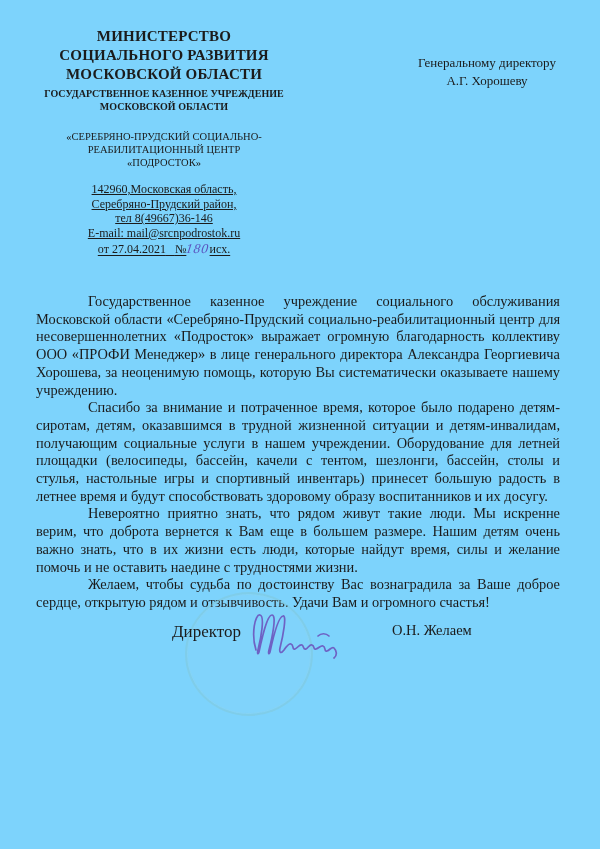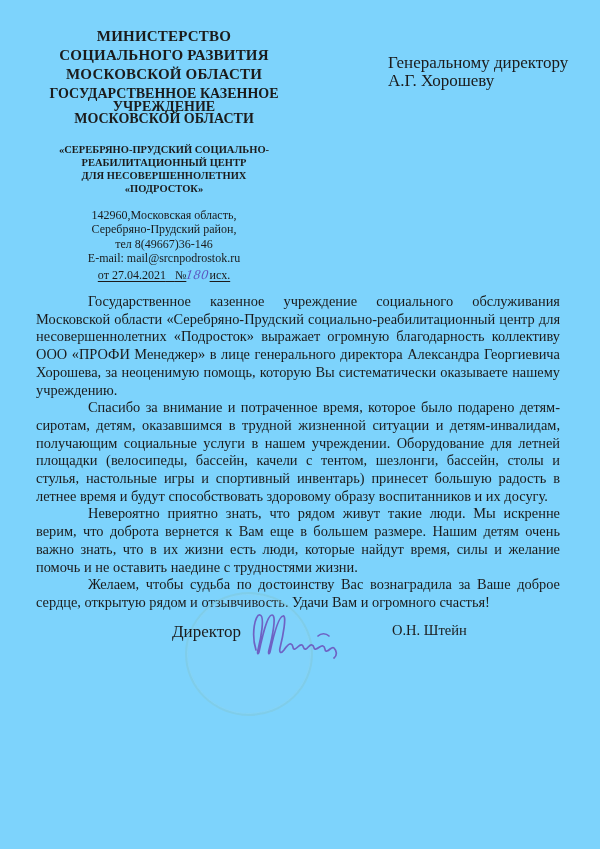--- a/index.html
+++ b/index.html
@@ -10,33 +10,33 @@
     font-family:"Liberation Serif","DejaVu Serif",serif;
     color:#1b1b1b;
     overflow:hidden;
   }
   
   .org-block {
     position:absolute; left:28px; top:27px; width:272px;
     text-align:center;
   }
   .ministry { font-weight:bold; font-size:15px; line-height:19px; letter-spacing:.2px; }
-  .institution { font-weight:bold; font-size:14px; line-height:12.5px; margin-top:4px; }
-  .center-name { font-weight:bold; font-size:10.5px; line-height:13px; margin-top:17px; }
-  .address { font-size:12px; line-height:14.6px; margin-top:13px; }
+  .institution { font-weight:bold; font-size:10px; line-height:12.5px; margin-top:4px; }
+  .center-name { font-weight:normal; font-size:10.5px; line-height:13px; margin-top:17px; }
+  .address { font-size:12px; line-height:14.6px; margin-top:13px;text-decoration:underline; }
   .ref-line { font-size:12px; line-height:15px; margin-top:1px; }
   .ref-underline { text-decoration:underline; text-underline-offset:2px; }
   .hand-number {
     color:#5b55c0; font-style:italic; font-size:13.5px;
     display:inline-block; transform:skewX(-8deg); letter-spacing:1px;
   }
   
   .recipient {
     position:absolute; left:388px; top:54px; width:198px;
-    text-align:left; font-size:17px; line-height:17.5px;
+    text-align:center; font-size:13px; line-height:17.5px;
   }
   
   .body-text {
     position:absolute; left:36px; top:293px; width:524px;
     font-size:14.4px; line-height:17.7px; text-align:justify;
   }
   .body-text p { margin:0; text-indent:52px; }
   
   .stamp-ring {
     position:absolute; left:185px; top:592px; width:124px; height:120px;
@@ -59,21 +59,20 @@
       <div>СОЦИАЛЬНОГО РАЗВИТИЯ</div>
       <div>МОСКОВСКОЙ ОБЛАСТИ</div>
     </div>
     <div class="institution">
       <div>ГОСУДАРСТВЕННОЕ КАЗЕННОЕ УЧРЕЖДЕНИЕ</div>
       <div>МОСКОВСКОЙ ОБЛАСТИ</div>
     </div>
     <div class="center-name">
       <div>«СЕРЕБРЯНО-ПРУДСКИЙ СОЦИАЛЬНО-</div>
       <div>РЕАБИЛИТАЦИОННЫЙ ЦЕНТР</div>
-      <div>ДЛЯ НЕСОВЕРШЕННОЛЕТНИХ</div>
       <div>«ПОДРОСТОК»</div>
     </div>
     <div class="address">
       <div>142960,Московская область,</div>
       <div>Серебряно-Прудский район,</div>
       <div>тел 8(49667)36-146</div>
       <div>E-mail: mail@srcnpodrostok.ru</div>
     </div>
     <div class="ref-line">
       <span class="ref-underline"><span>от 27.04.2021</span>&nbsp;&nbsp;&nbsp;<span>№</span><span class="hand-number">180</span><span>исх.</span></span>
@@ -102,15 +101,15 @@
                C16 30 21 7 26 7 C31 7 26 30 23 42 C22 46 23 47 24 44
                C27 30 32 9 37 8 C41 7 37 28 34 40 C33 45 35 46 38 42
                C40 39 43 35 45 36 C48 37 46 42 49 41 C52 40 53 36 56 37
                C58 38 57 42 60 41 C62 40 64 36 66 37 C69 38 67 42 70 41
                C73 40 75 37 77 38 C80 39 78 44 81 43 C84 42 86 38 88 40
                C90 42 92 47 88 50"></path>
       <path d="M72 28 C75 25 80 25 83 28"></path>
     </g>
   </svg>
 
-  <div class="sig-name">О.Н. Штейн</div>
+  <div class="sig-name">О.Н. Желаем</div>
 
 </div>
 
 </body></html>

